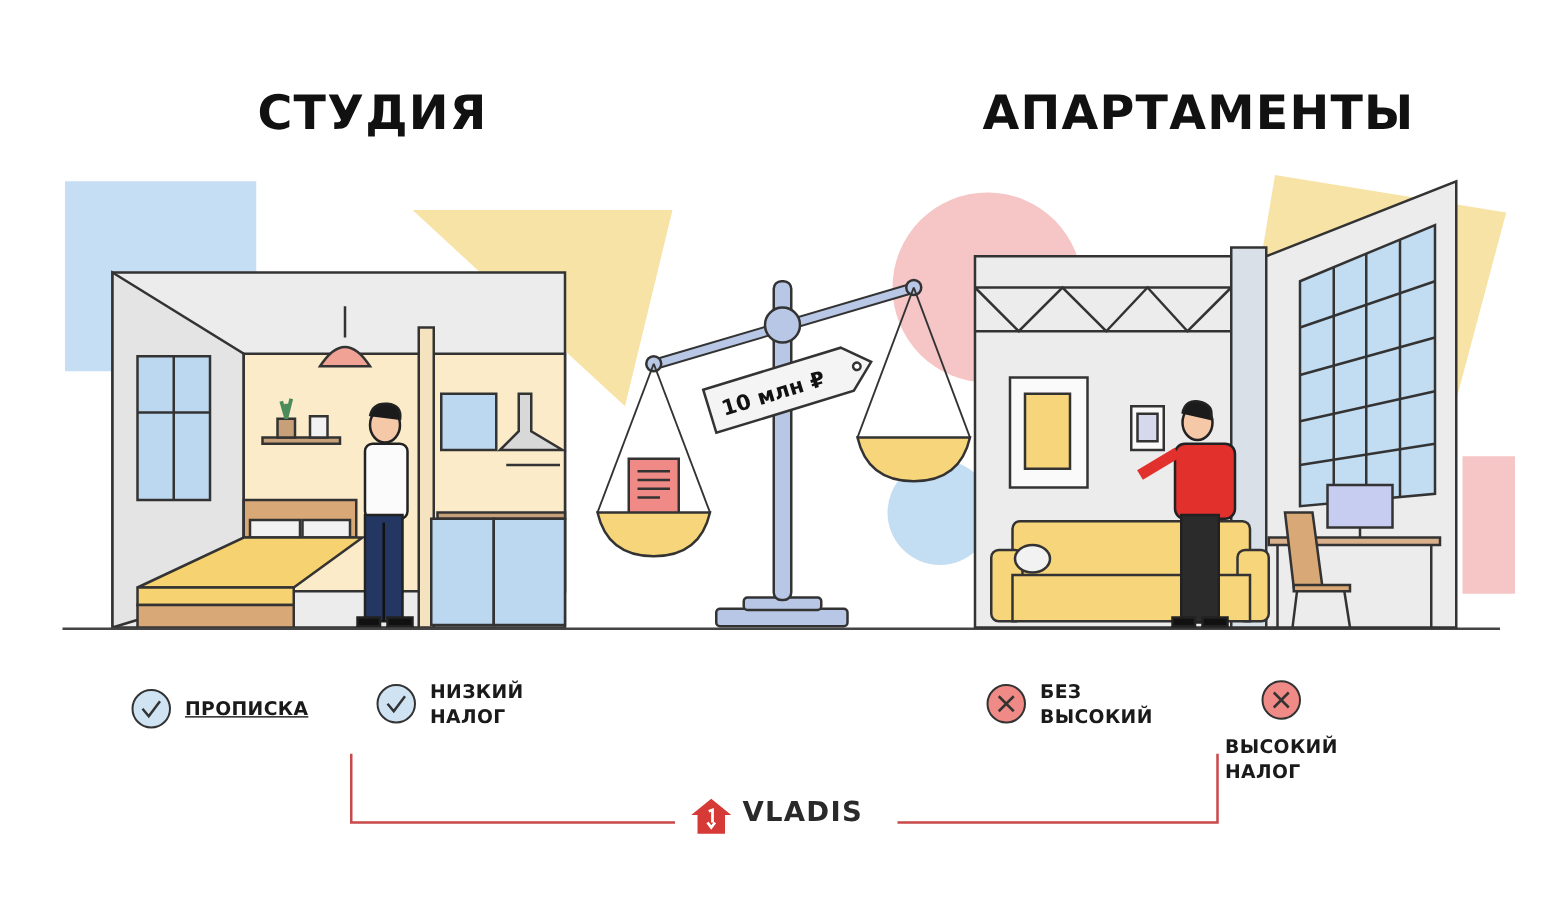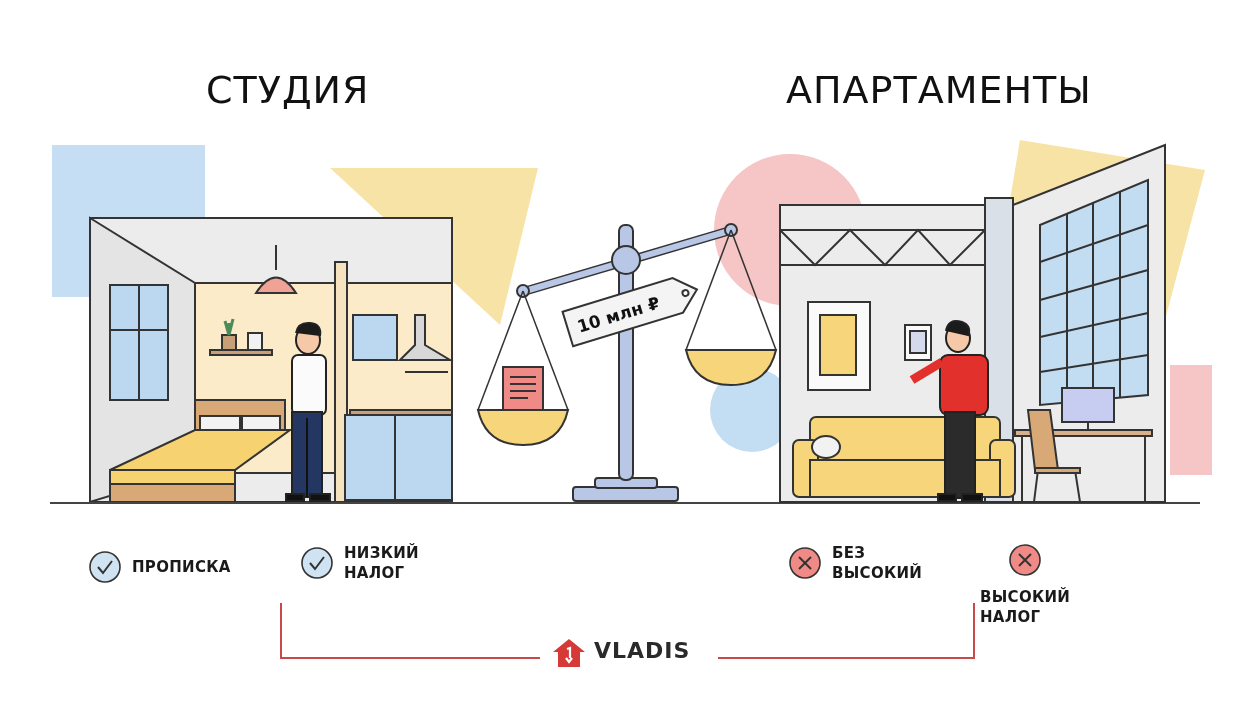--- a/index.html
+++ b/index.html
@@ -1,17 +1,17 @@
 <!DOCTYPE html>
 <html><head>
 <meta charset="utf-8">
 <style>
   html,body{margin:0;padding:0;background:#fff;}
   body{width:1254px;height:722px;position:relative;overflow:hidden;font-family:"DejaVu Sans","Liberation Sans",sans-serif;}
-  .title{position:absolute;font-weight:normal;font-size:38px;letter-spacing:1px;color:#111;}
+  .title{position:absolute;font-weight:bold;font-size:38px;letter-spacing:1px;color:#111;}
   #t-left{left:206px;top:68px;}
   #t-right{left:786px;top:68px;}
   svg.scene{position:absolute;left:0;top:0;}
   .feat{position:absolute;display:flex;align-items:center;gap:10px;}
   .feat .lbl{font-weight:bold;font-size:15px;line-height:20px;color:#1a1a1a;letter-spacing:.3px;}
   .feat .ico{width:34px;height:34px;flex:0 0 34px;}
   .brand{position:absolute;left:552px;top:638px;display:flex;gap:8px;}
   .brand .name{font-weight:bold;font-size:22px;color:#2a2a2a;letter-spacing:1px;}
   .pricetag{font-weight:bold;font-size:17px;fill:#111;}
 </style>
@@ -154,21 +154,21 @@
       <rect x="945" y="412" width="30" height="86" fill="#2b2b2b"></rect>
       <rect x="938" y="494" width="18" height="7" fill="#111"></rect>
       <rect x="962" y="494" width="20" height="7" fill="#111"></rect>
     </g>
   </g>
 
   <polyline points="281,603 281,658 540,658" fill="none" stroke="#c9484a" stroke-width="2"></polyline>
   <polyline points="718,658 974,658 974,603" fill="none" stroke="#c9484a" stroke-width="2"></polyline>
 </svg>
 
-<div class="feat" style="left:88px;top:550px;">
+<div class="feat" style="left:104px;top:550px;text-decoration:underline;">
   <svg class="ico" viewBox="0 0 34 34">
     <circle cx="17" cy="17" r="15" fill="#cfe3f3" stroke="#333" stroke-width="1.6"></circle>
     <polyline points="10,17 15,23 24,11" fill="none" stroke="#333" stroke-width="2"></polyline>
   </svg>
   <div class="lbl">
       <div>ПРОПИСКА</div>
     </div>
 </div>
 <div class="feat" style="left:300px;top:543px;">
   <svg class="ico" viewBox="0 0 34 34">

